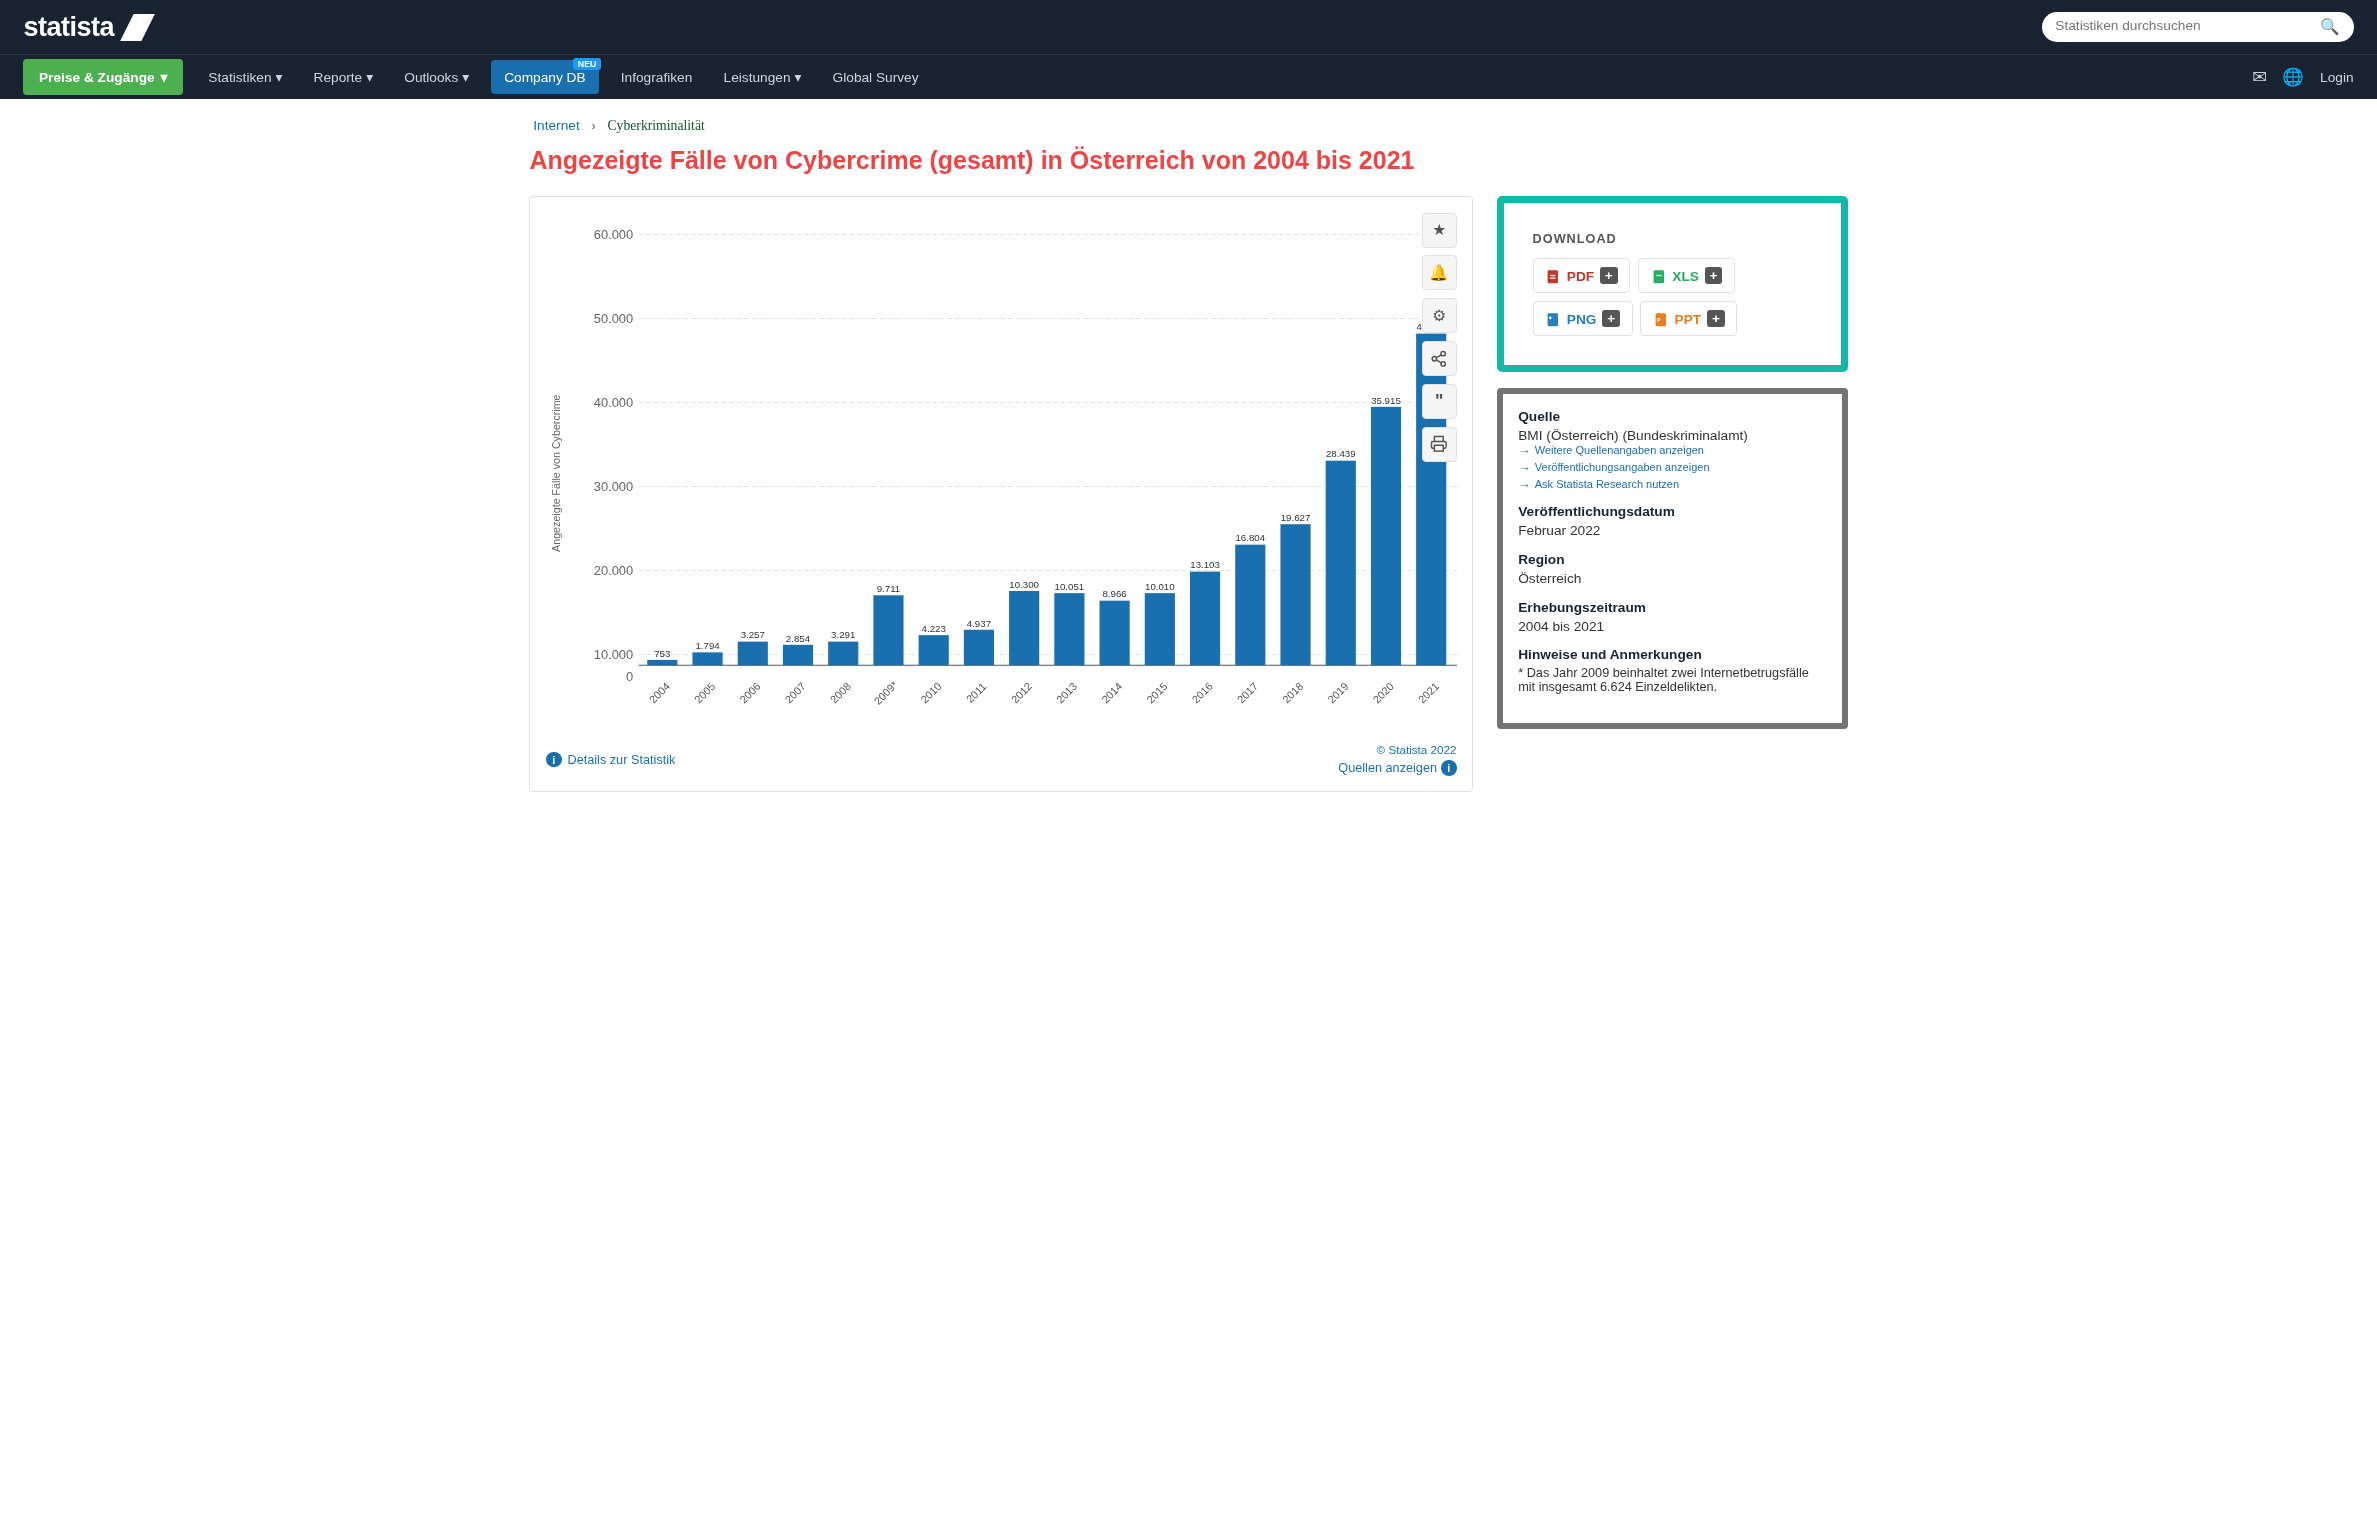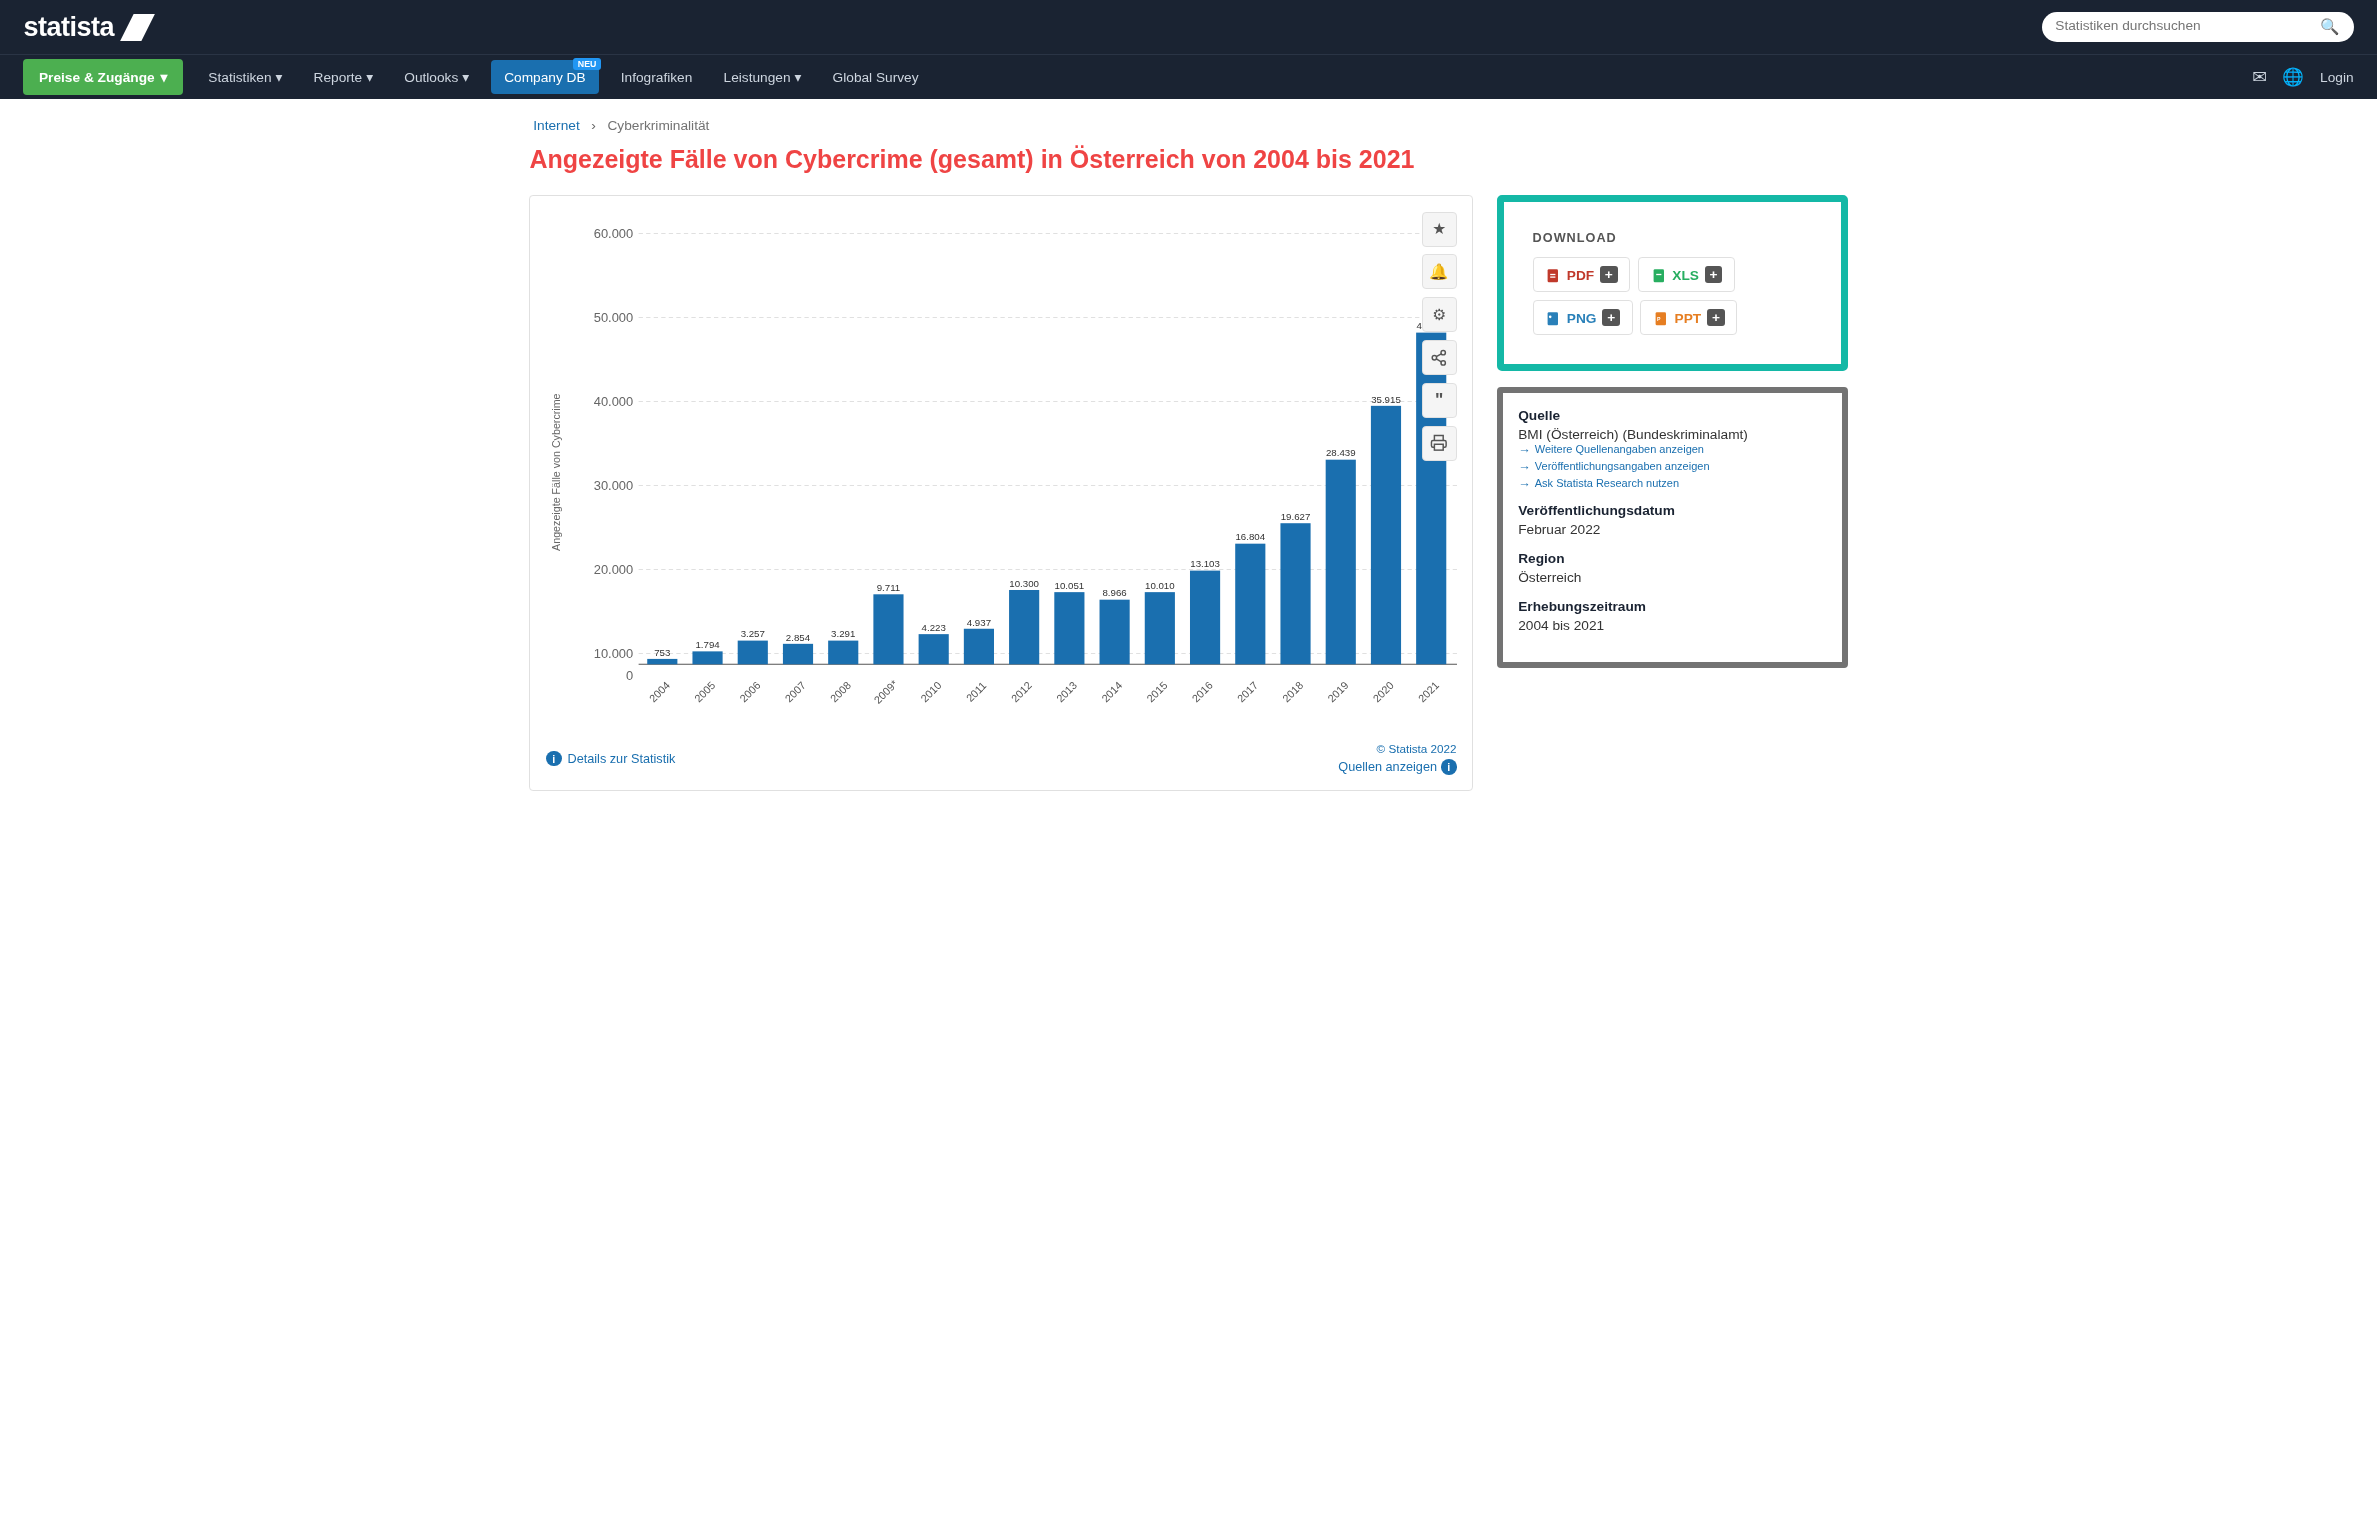--- a/index.html
+++ b/index.html
@@ -364,21 +364,21 @@
       <span class="nav-icon">🌐</span>
       <span class="login-btn">Login</span>
     </div>
   </nav>
 </header>
 
 <div class="content">
   <div class="breadcrumb">
     <span style="color:#1a6faf; cursor:pointer;">Internet</span>
     <span>›</span>
-    <span style="color:#737373; cursor:pointer;">Cyberkriminalität</span>
+    <span style="color:#14532d; cursor:pointer;font-family:Liberation Serif, serif;">Cyberkriminalität</span>
   </div>
   <h1 class="page-title">Angezeigte Fälle von Cybercrime (gesamt) in Österreich von 2004 bis 2021</h1>
 
   <div class="main-layout">
 
     <div class="chart-container">
       <div class="chart-toolbar">
         <div class="chart-tool-btn">★</div>
         <div class="chart-tool-btn">🔔</div>
         <div class="chart-tool-btn">⚙</div>
@@ -563,17 +563,21 @@
           <div class="info-value">Februar 2022</div>
         </div>
         <div class="info-block">
           <div class="info-label">Region</div>
           <div class="info-value">Österreich</div>
         </div>
         <div class="info-block">
           <div class="info-label">Erhebungszeitraum</div>
           <div class="info-value">2004 bis 2021</div>
         </div>
+        <div class="info-block">
+          <div class="info-label">Hinweise und Anmerkungen</div>
+          <div class="info-note">* Das Jahr 2009 beinhaltet zwei Internetbetrugsfälle mit insgesamt 6.624 Einzeldelikten.</div>
+        </div>
       </div>
     </div>
   </div>
 </div>
 
 
 </body></html>

